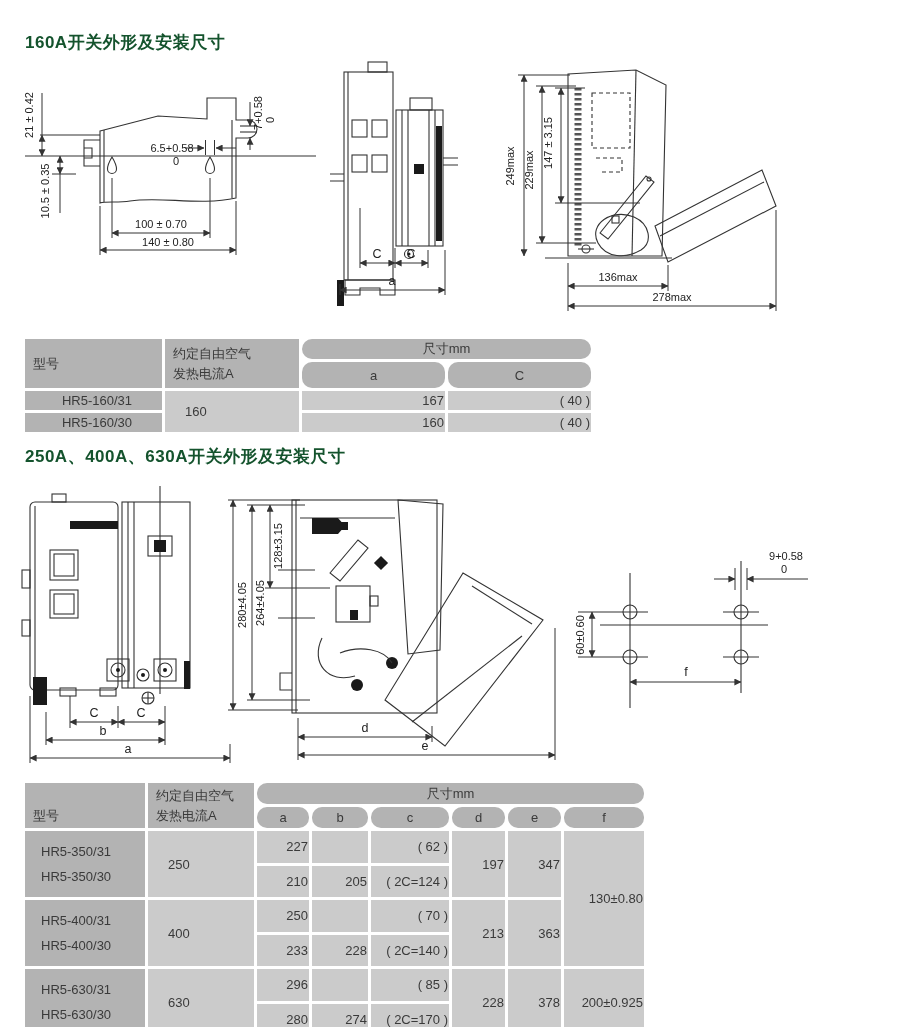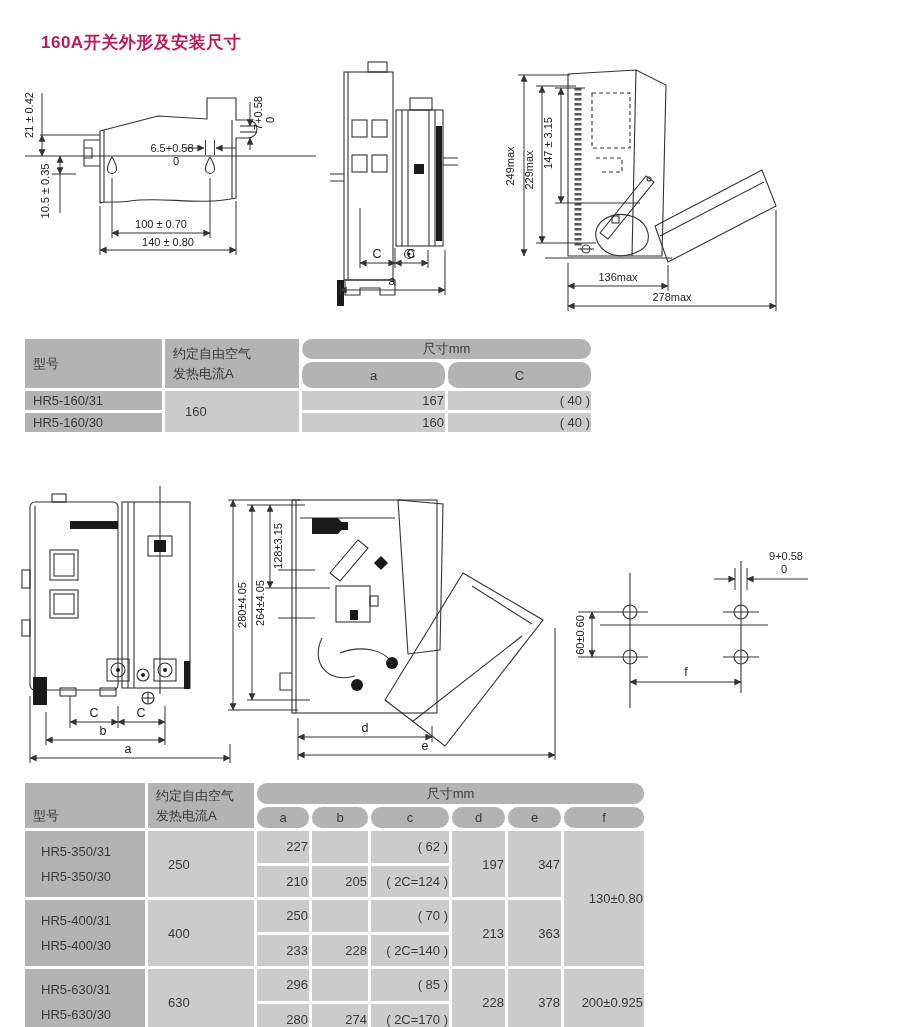--- a/index.html
+++ b/index.html
@@ -1,34 +1,34 @@
 <!DOCTYPE html>
 <html><head>
 <meta charset="utf-8">
 <style>
   html,body{margin:0;padding:0;background:#fff;}
   #app{position:relative;width:900px;height:1027px;background:#fff;overflow:hidden;
        font-family:"Liberation Sans","DejaVu Sans",sans-serif;}
-  .title{position:absolute;left:41px;margin:0;font-size:17px;font-weight:bold;color:#be185d;letter-spacing:.5px;}
+  .title{position:absolute;left:25px;margin:0;font-size:17px;font-weight:bold;color:#14532d;letter-spacing:.5px;}
   .t1{top:31px}
   .t2{top:445px}
   svg.draw{position:absolute;left:0;}
   .s1{top:58px}
   .s2{top:478px}
   svg text{font-family:"Liberation Sans","DejaVu Sans",sans-serif;font-size:11px;fill:#222;}
   svg text.dletter{font-size:12.5px;}
   table.tbl{position:absolute;border-collapse:separate;border-spacing:3px;table-layout:fixed;}
   .tbl1{left:22px;top:336px;}
   .tbl2{left:22px;top:780px;}
   .tbl td{font-size:13px;color:#3a3a3a;overflow:hidden;}
   .hd{background:#b3b3b3;text-align:center;border-radius:10px;}
   .hd-left{background:#b3b3b3;text-align:left;padding-left:8px;}
   .hd-bottom{vertical-align:bottom;padding-bottom:3px;}
   .hd-2line{white-space:pre-line;line-height:1.5;}
-  .md{background:#b3b3b3;text-align:left;padding-left:8px;}
+  .md{background:#b3b3b3;text-align:center;padding-left:8px;}
   .md2{background:#b3b3b3;padding:8px;vertical-align:top;}
   .md2 div{height:25px;display:flex;align-items:center;padding-left:8px;}
   .dt{background:#cbcbcb;text-align:right;}
   .cur{text-align:left;padding-left:20px;}
   
   .tbl1 tr.rh1{height:20px}.tbl1 tr.rh2{height:26px}.tbl1 tr.rd{height:19px}
   .tbl2 tr.rh1{height:21px}.tbl2 tr.rh2{height:21px}.tbl2 tr.rd{height:23px}
 </style>
 </head>
 <body>
@@ -190,20 +190,21 @@
       <td class="dt">( 40 )</td>
     </tr>
     <tr class="rd">
       <td class="md">HR5-160/30</td>
       <td class="dt">160</td>
       <td class="dt">( 40 )</td>
     </tr>
   </tbody>
     </table>
 
+  <h2 class="title t2">250A、400A、630A开关外形及安装尺寸</h2>
 
   <svg class="draw s2" width="900" height="298" viewBox="0 0 900 298">
     <defs>
       <marker id="m2" viewBox="0 0 10 10" refX="9.5" refY="5" markerWidth="7" markerHeight="7" orient="auto-start-reverse" markerUnits="userSpaceOnUse">
         <path d="M0,0 L10,5 L0,10 Z" fill="#333"></path>
       </marker>
     </defs>
 
     <g stroke="#333" stroke-width="1.1" fill="none">
       <rect x="30" y="24" width="88" height="188" rx="5"></rect>

